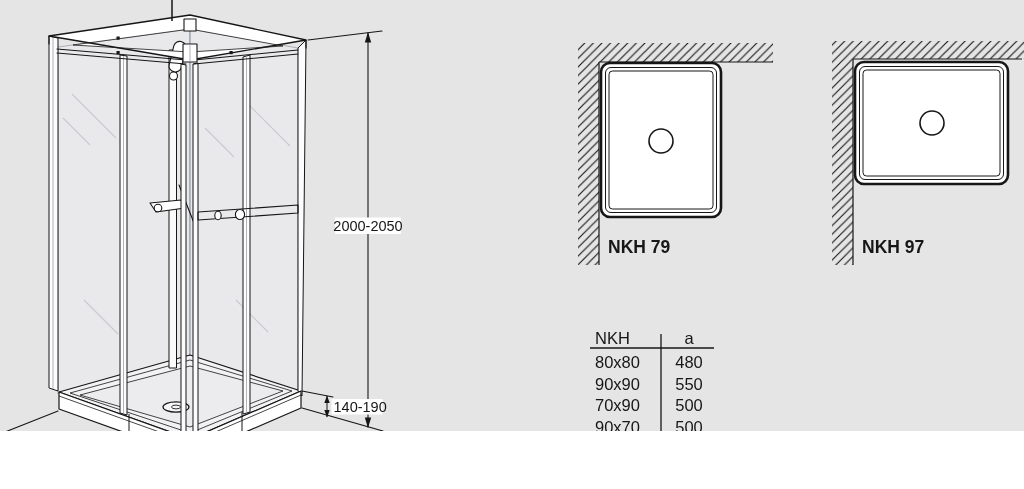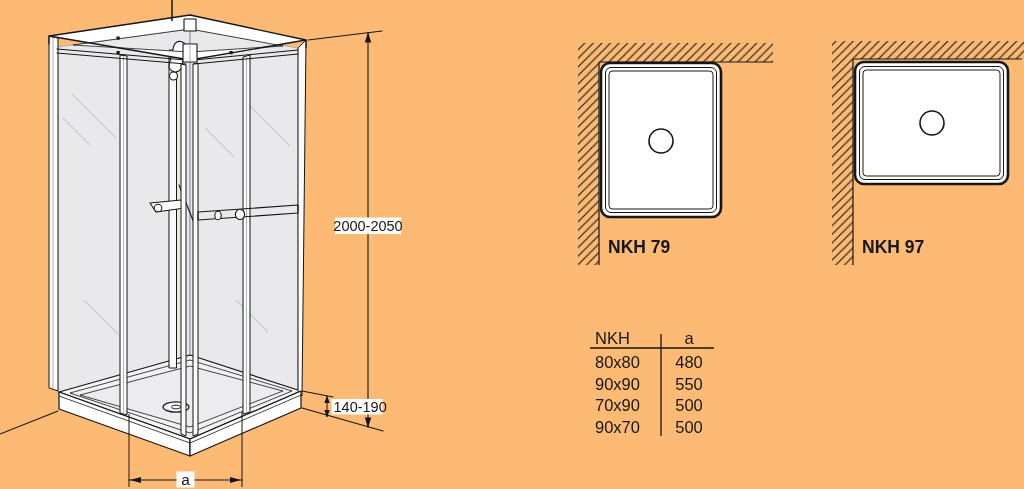--- a/index.html
+++ b/index.html
@@ -1,17 +1,17 @@
 <!DOCTYPE html>
 <html><head>
 <meta charset="utf-8">
 <title>Shower cabin dimension drawing</title>
 <style>
   html,body{margin:0;padding:0;background:#ffffff;}
-  .canvas{position:relative;width:1024px;height:489px;background:#fdba74;overflow:hidden;text-decoration:underline;}
+  .canvas{position:relative;width:1024px;height:431px;background:#e5e5e5;overflow:hidden;text-decoration:underline;}
   svg{position:absolute;left:0;top:0;}
   .ln{stroke:#161616;fill:none;stroke-width:1.1;stroke-linecap:round;stroke-linejoin:round;}
   .lnthin{stroke:#161616;fill:none;stroke-width:0.8;}
   .lngray{stroke:#9ba0a8;fill:none;stroke-width:0.8;}
   .refl{stroke:#c7cad0;fill:none;stroke-width:1.1;}
   .glass{fill:#e9e9ec;stroke:#9ba0a8;stroke-width:0.8;}
   .white{fill:#ffffff;stroke:#161616;stroke-width:1.1;stroke-linejoin:round;}
   .post{fill:#fcfcfd;stroke:#161616;stroke-width:1;stroke-linejoin:round;}
   .arrow{fill:#161616;stroke:none;}
   .dot{fill:#161616;stroke:none;}

